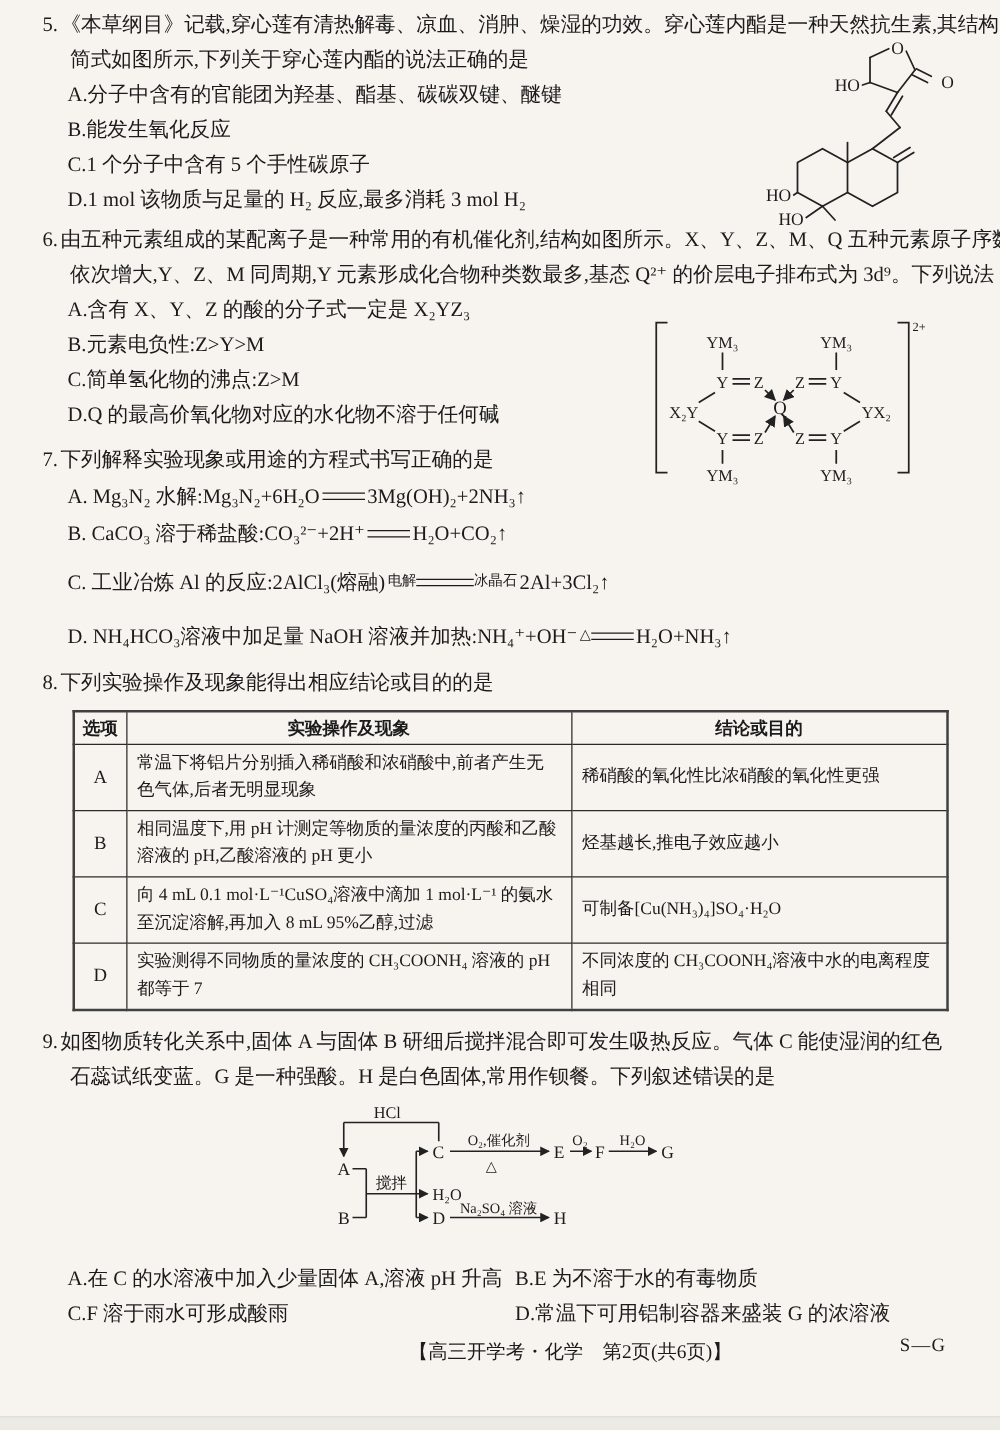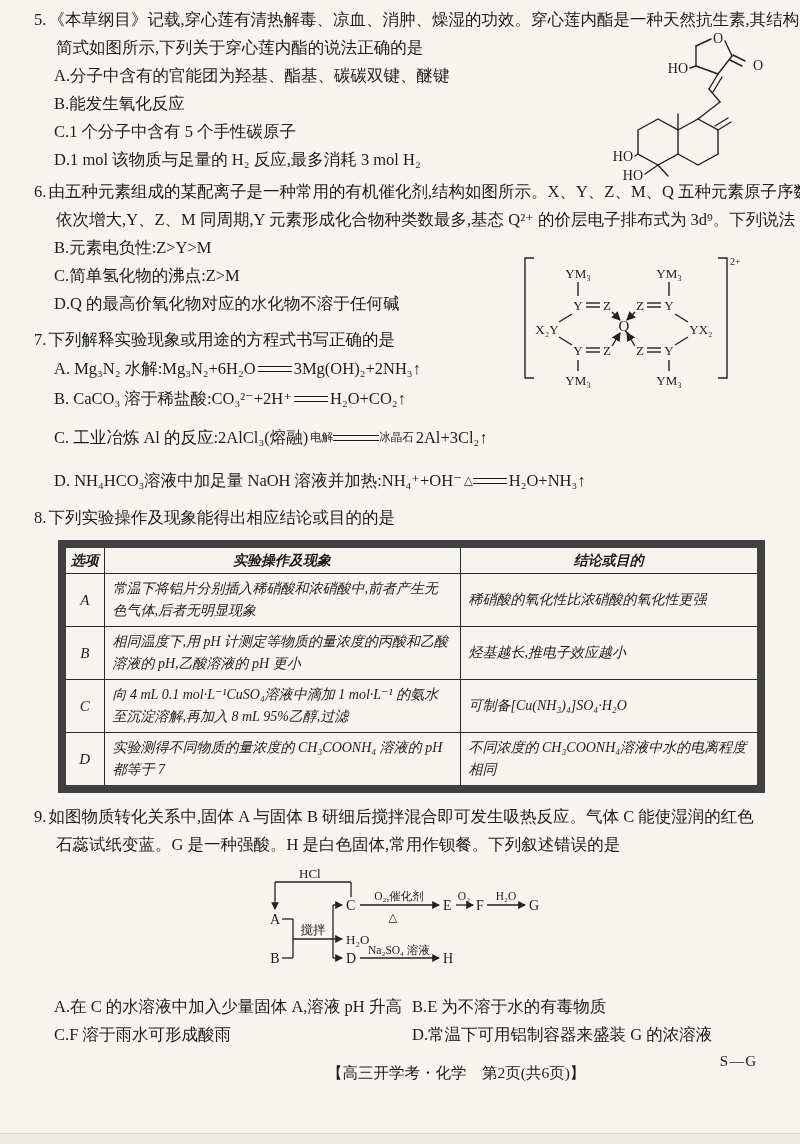--- a/index.html
+++ b/index.html
@@ -23,35 +23,35 @@
   .eq-a,.eq-b{height:30px;}
   .eq-c{height:48px;}
   .eq-d{height:38px;}
   .cond{display:inline-flex;flex-direction:row;align-items:center;justify-content:center;margin:0 2px;}
   .cond-top,.cond-bot{font-size:11.5px;line-height:1.2;}
   .cond-line{height:3.5px;border-top:1.4px solid #1b1b1b;border-bottom:1.4px solid #1b1b1b;}
   .w-plain{width:34px;}
   .w-cond{width:46px;}
   
   .q8-table{border-collapse:collapse;margin:8px 0 0 24px;table-layout:fixed;width:699px;
-    font-size:14px;border:8px solid #404040;font-style:italic;}
+    font-size:14px;border:2px solid #404040;}
   .q8-table th,.q8-table td{border:1.4px solid #2b2b2b;vertical-align:middle;}
   .col-opt{width:42px;}
   .col-op{width:356px;}
   .col-concl{width:301px;}
   .q8-table th{font-weight:bold;height:25px;text-align:center;padding:0;}
   .c-opt{text-align:center;font-size:15px;}
   .c-op,.c-concl{padding:2px 8px;line-height:22px;}
   .q8-table td{height:48px;}
   
   .flow-wrap{margin:2px 0 0 229px;height:114px;}
   svg text{font-family:"Liberation Serif","DejaVu Serif",serif;fill:#1b1b1b;}
   
   .footer{position:relative;margin-top:6px;height:30px;font-size:15.5px;}
-  .footer-center{position:absolute;left:293px;top:8px;}
+  .footer-center{position:absolute;left:293px;top:0;}
   .footer-right{position:absolute;right:15px;top:-2px;font-size:15px;letter-spacing:1px;text-align:right;}
   .page-bottom-edge{position:absolute;left:0;bottom:0;width:800px;height:10px;
     background:#eceae5;border-top:1px solid #dedbd5;}
   .q5-struct{position:absolute;top:16px;right:8px;}
   .q6-complex{position:absolute;top:74px;right:32px;}
   .q9opts{display:grid;grid-template-columns:358px auto;padding-left:20px;margin-top:18px;}
   .q9opts .qline{padding-left:0;}
 </style>
 </head>
 <body>
@@ -113,20 +113,21 @@
       </g>
     </svg>
   </section>
 
   <section class="question" style="margin-top:4px;">
     <div class="qline qfirst">
       <span class="qnum">6.</span>
       <span>由五种元素组成的某配离子是一种常用的有机催化剂,结构如图所示。X、Y、Z、M、Q 五种元素原子序数</span>
     </div>
     <div class="qline indent">依次增大,Y、Z、M 同周期,Y 元素形成化合物种类数最多,基态 Q²⁺ 的价层电子排布式为 3d⁹。下列说法</div>
+    <div class="qline opt">A.含有 X、Y、Z 的酸的分子式一定是 X₂YZ₃</div>
     <div class="qline opt">B.元素电负性:Z&gt;Y&gt;M</div>
     <div class="qline opt">C.简单氢化物的沸点:Z&gt;M</div>
     <div class="qline opt">D.Q 的最高价氧化物对应的水化物不溶于任何碱</div>
 
     <svg class="q6-complex" width="222" height="140" viewBox="0 0 222 140">
       <defs>
         <marker id="arr" viewBox="0 0 8 8" refX="7" refY="4" markerWidth="6.5" markerHeight="6.5" orient="auto">
           <path d="M0,0 L8,4 L0,8 z" fill="#222"></path>
         </marker>
       </defs>

